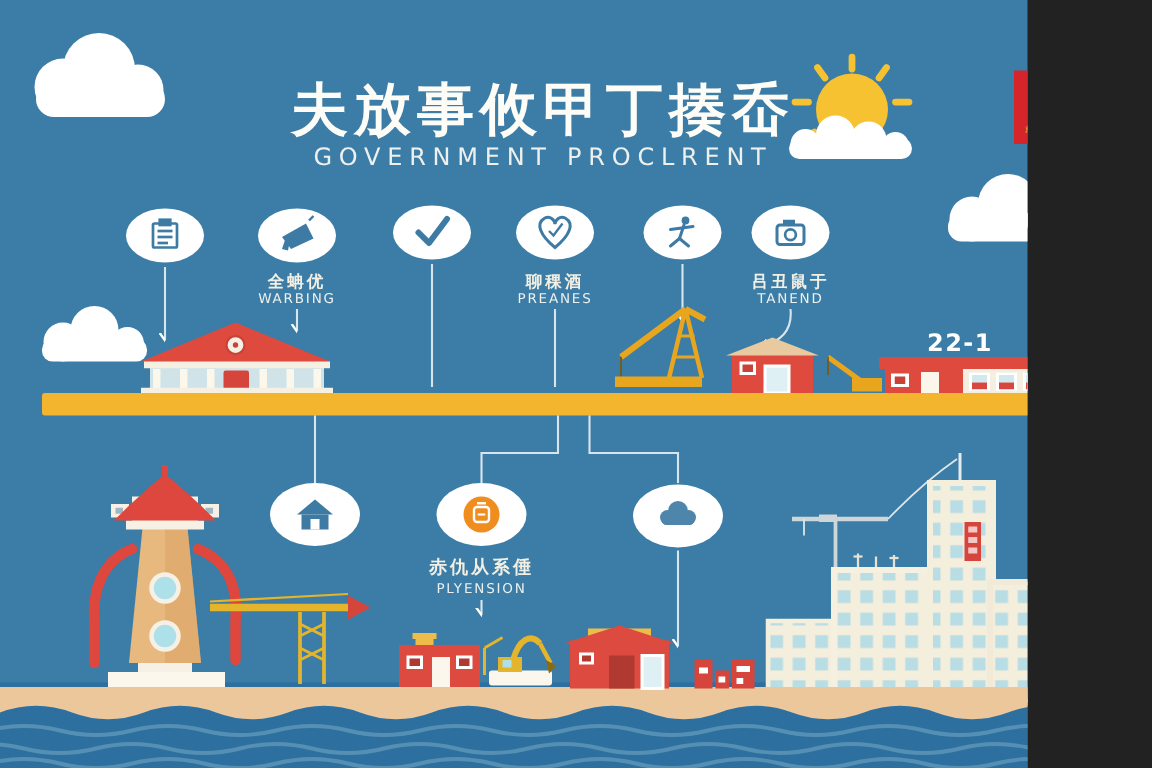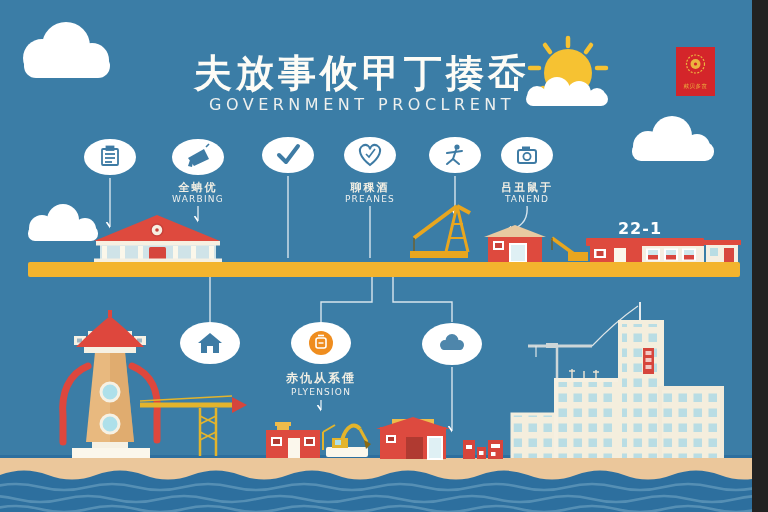--- a/index.html
+++ b/index.html
@@ -1,16 +1,16 @@
 <!DOCTYPE html>
 <html><head>
 <meta charset="utf-8">
 <style>
   html,body{margin:0;padding:0;background:#222;}
-  #stage{position:relative;width:752px;height:512px;overflow:hidden;
+  #stage{position:relative;width:685px;height:512px;overflow:hidden;
          font-family:"DejaVu Sans","Liberation Sans",sans-serif;}
   svg{display:block;}
   text{font-family:"DejaVu Sans","Liberation Sans",sans-serif;}
   .title-zh{font-size:38px;font-weight:bold;fill:#fdfcf6;letter-spacing:4px;}
   .title-en{font-size:16px;fill:#eef0ee;letter-spacing:4.5px;}
   .lbl-zh{font-size:11px;font-weight:bold;fill:#f2efe4;letter-spacing:2px;}
   .lbl-en{font-size:9px;fill:#eef0ee;letter-spacing:1.2px;}
   .lbl2-zh{font-size:12px;font-weight:bold;fill:#f2efe4;letter-spacing:2px;}
   .bld-lbl{font-size:16px;font-weight:bold;fill:#ffffff;letter-spacing:1px;}
   .seal-txt{font-size:5.5px;fill:#ecb43e;letter-spacing:0.5px;}

